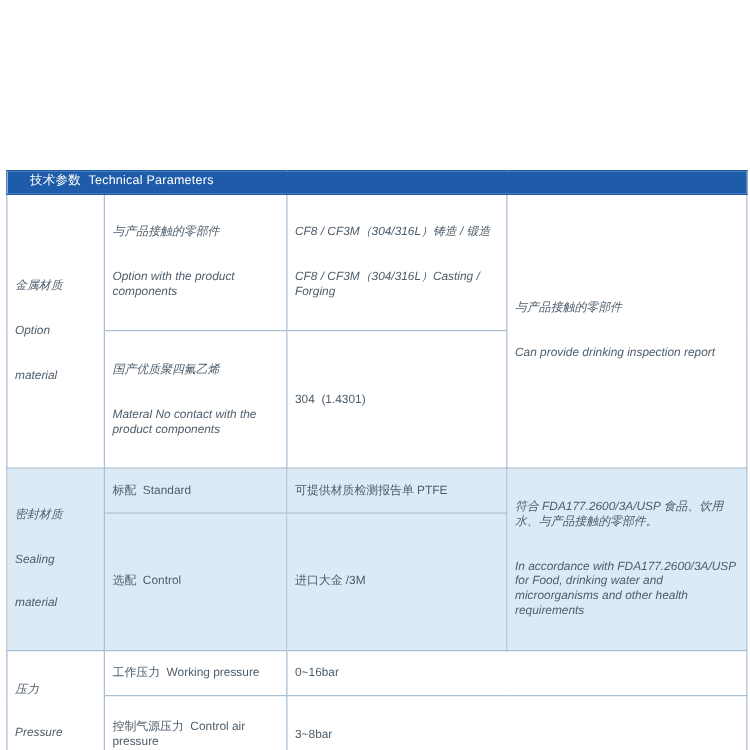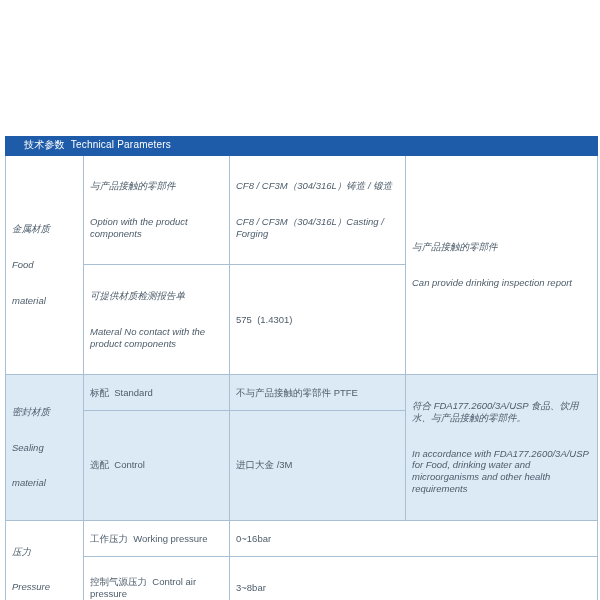--- a/index.html
+++ b/index.html
@@ -48,52 +48,52 @@
     </colgroup>
 
     <tbody>
         <tr class="hdr" style="height:16px">
       <td colspan="4">技术参数  Technical Parameters</td>
     </tr>
 
     <tr class="plain" style="height:29px">
       <td class="cat" rowspan="2">
         <div class="line">金属材质</div>
-        <div class="line">Food</div>
+        <div class="line">Option</div>
         <div class="line">material</div>
       </td>
       <td>
         <div class="line">与产品接触的零部件</div>
         <div class="line">Option with the product components</div>
       </td>
       <td>
         <div class="line">CF8 / CF3M（304/316L）铸造 / 锻造</div>
         <div class="line">CF8 / CF3M（304/316L）Casting / Forging</div>
       </td>
       <td rowspan="2">
         <div class="line">与产品接触的零部件</div>
         <div class="line">Can provide drinking inspection report</div>
       </td>
     </tr>
     <tr class="plain" style="height:35px">
       <td>
-        <div class="line">可提供材质检测报告单</div>
+        <div class="line">国产优质聚四氟乙烯</div>
         <div class="line">Materal No contact with the product components</div>
       </td>
-      <td>575  (1.4301)</td>
+      <td>304  (1.4301)</td>
     </tr>
 
     <tr class="tint" style="height:17px">
       <td class="cat" rowspan="2">
         <div class="line">密封材质</div>
         <div class="line">Sealing</div>
         <div class="line">material</div>
       </td>
       <td>标配  Standard</td>
-      <td>不与产品接触的零部件 PTFE</td>
+      <td>可提供材质检测报告单 PTFE</td>
       <td rowspan="2">
         <div class="line">符合 FDA177.2600/3A/USP 食品、饮用水、与产品接触的零部件。</div>
         <div class="line">In accordance with FDA177.2600/3A/USP for Food, drinking water and microorganisms and other health requirements</div>
       </td>
     </tr>
     <tr class="tint" style="height:52px">
       <td>选配  Control</td>
       <td>进口大金 /3M</td>
     </tr>
 

